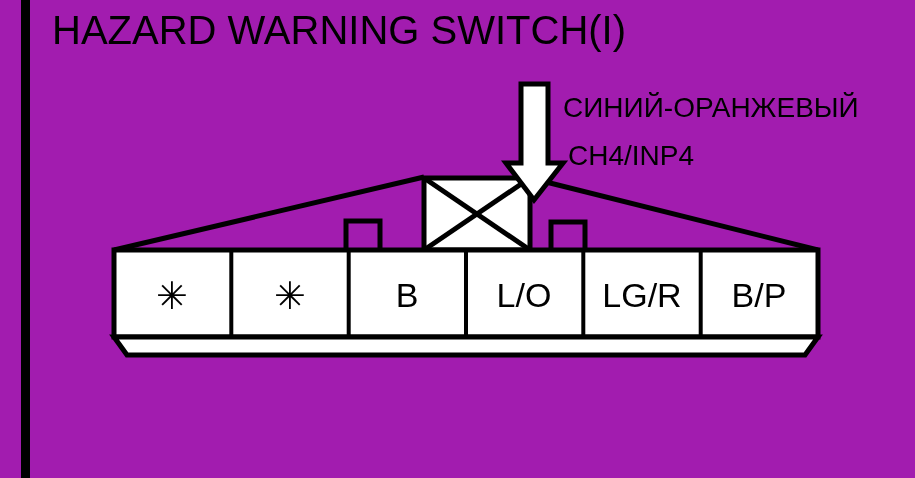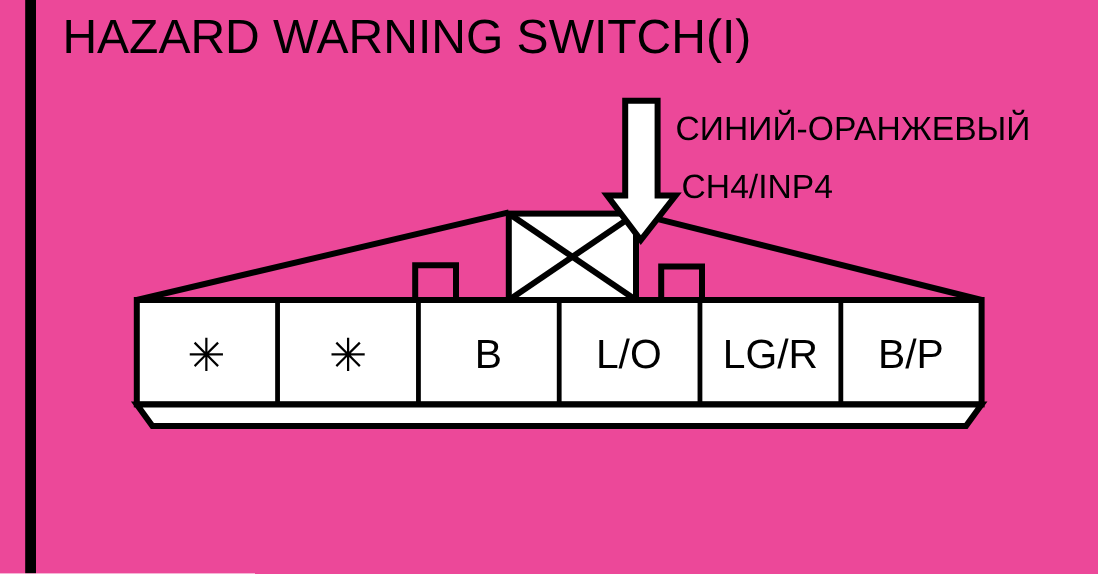--- a/index.html
+++ b/index.html
@@ -10,21 +10,21 @@
   body {
     width: 915px;
     height: 478px;
     overflow: hidden;
     font-family: "Liberation Sans", sans-serif;
   }
   #diagram-root {
     position: relative;
     width: 915px;
     height: 478px;
-    background: #ec4899;
+    background: #a21caf;
   }
   svg.diagram-canvas {
     position: absolute;
     top: 0;
     left: 0;
     display: block;
   }
   .stroke-shape {
     fill: none;
     stroke: #000000;

